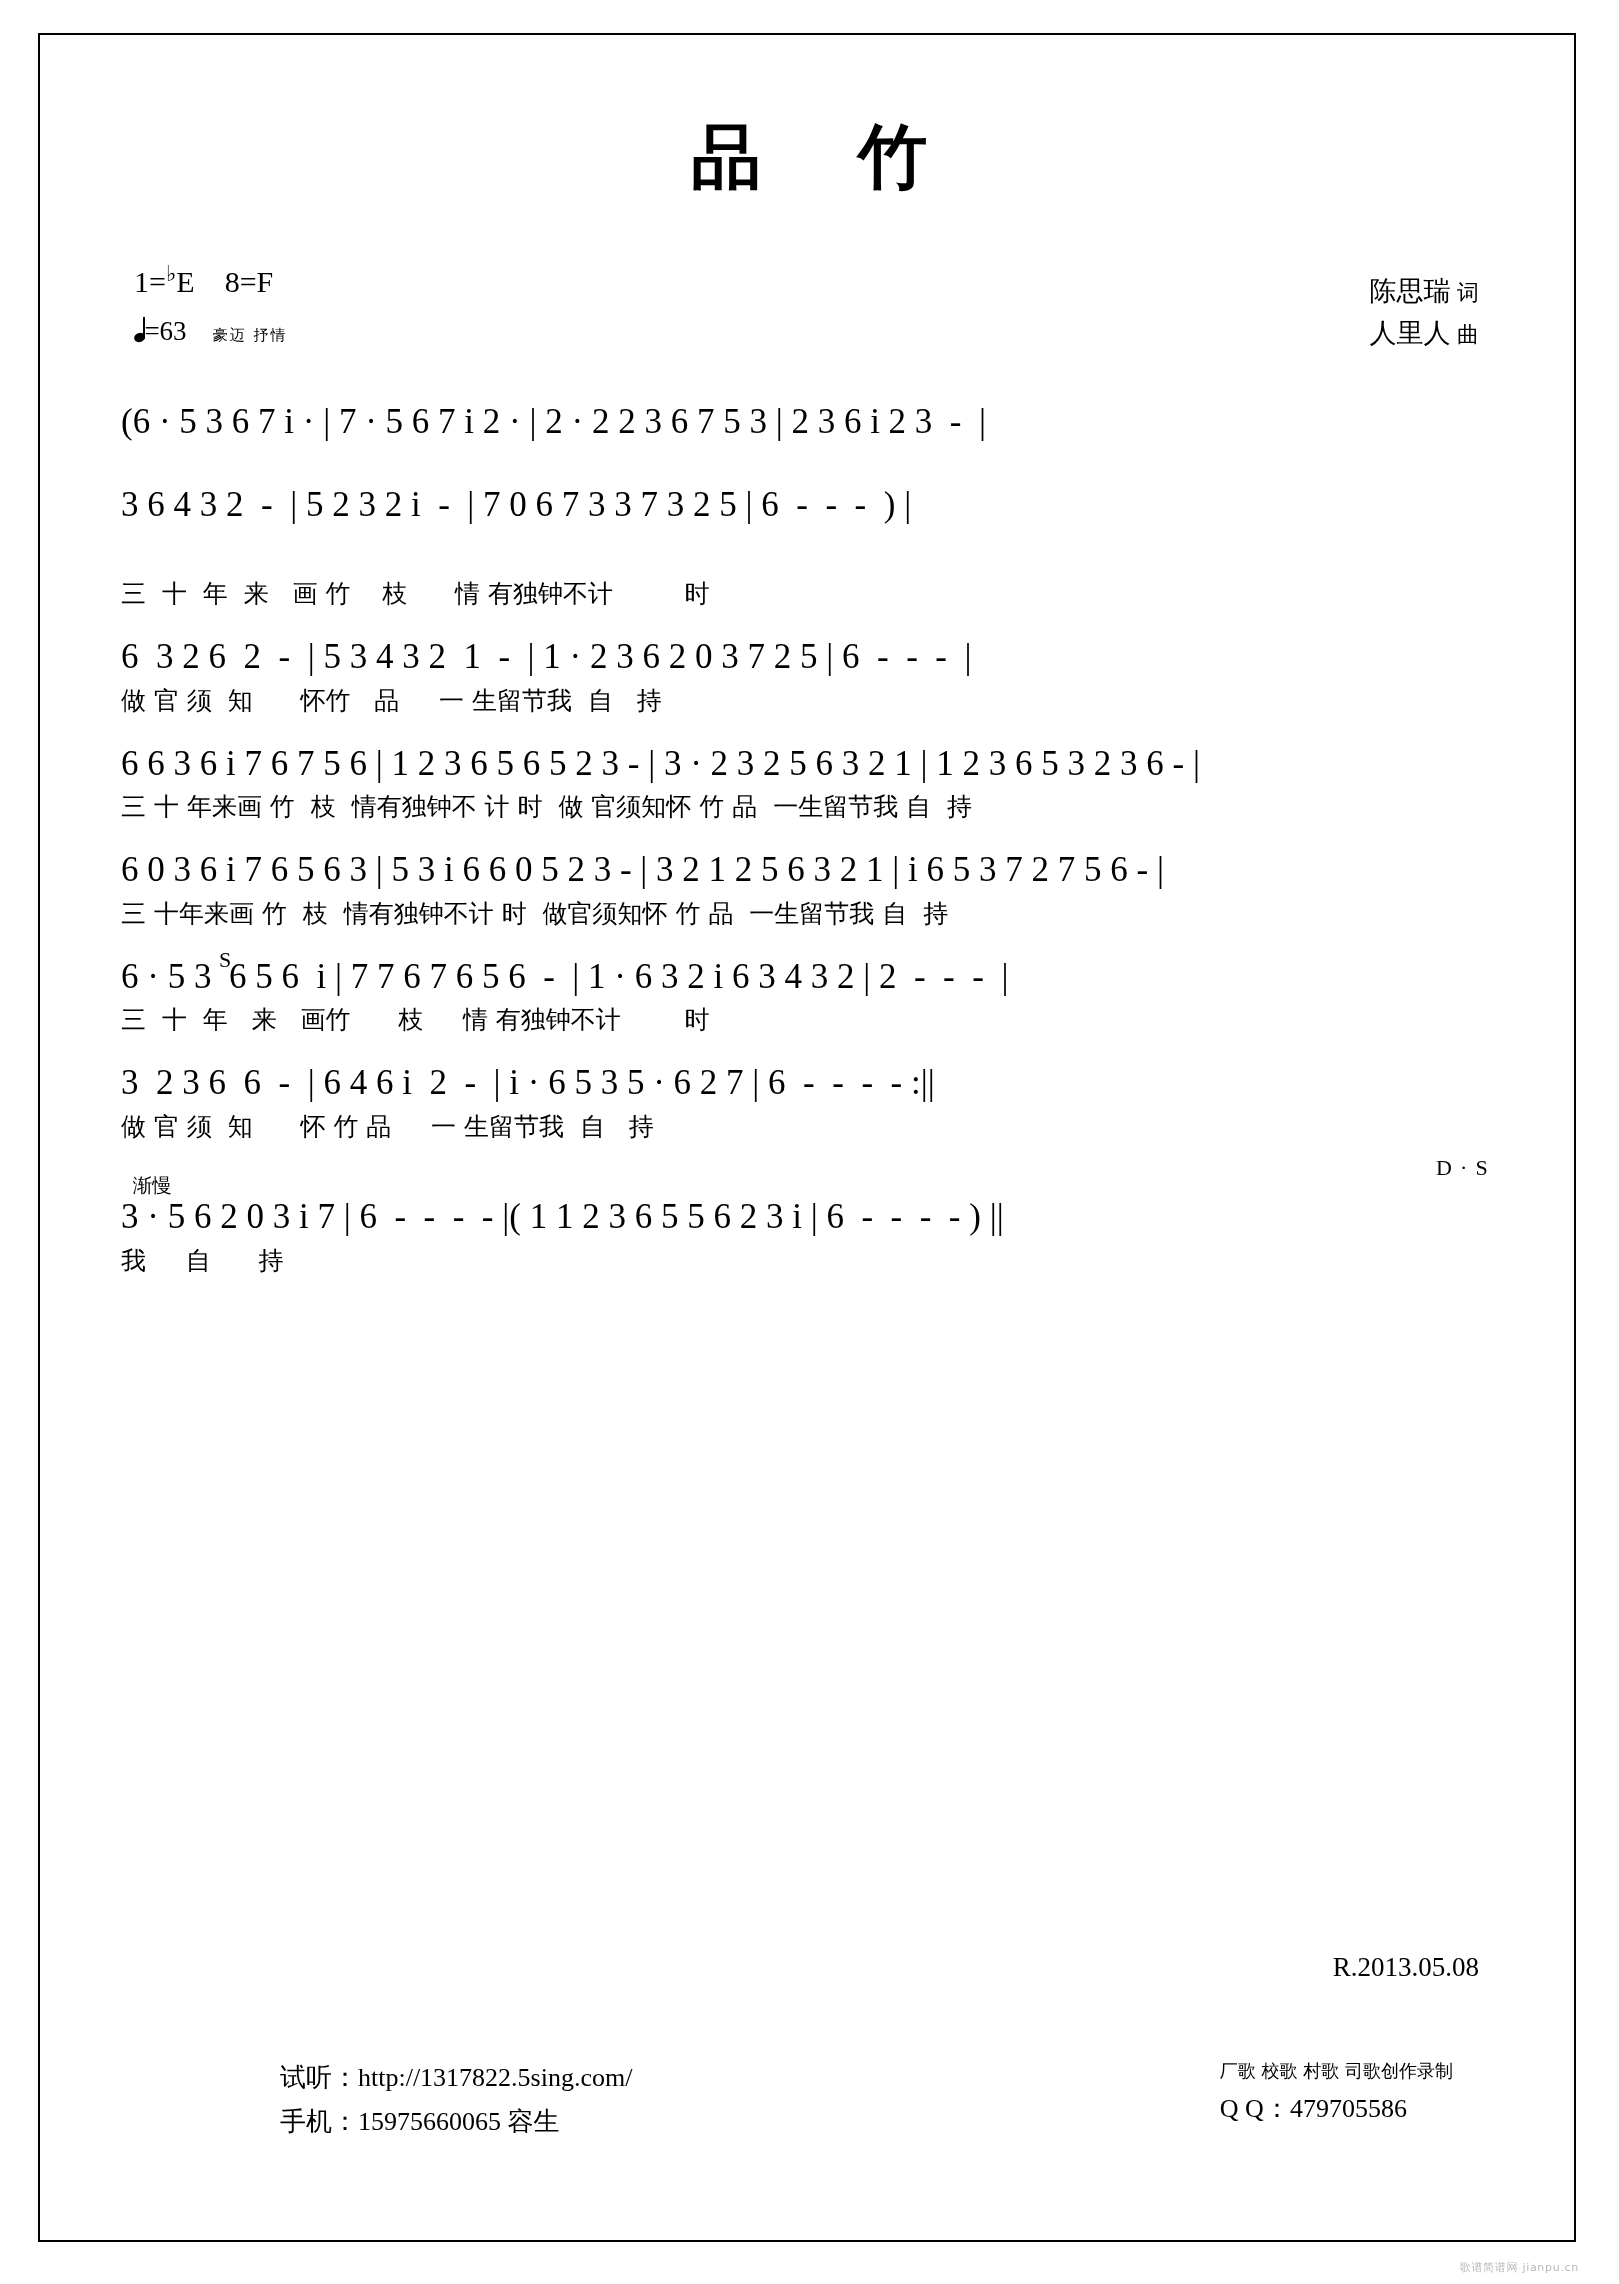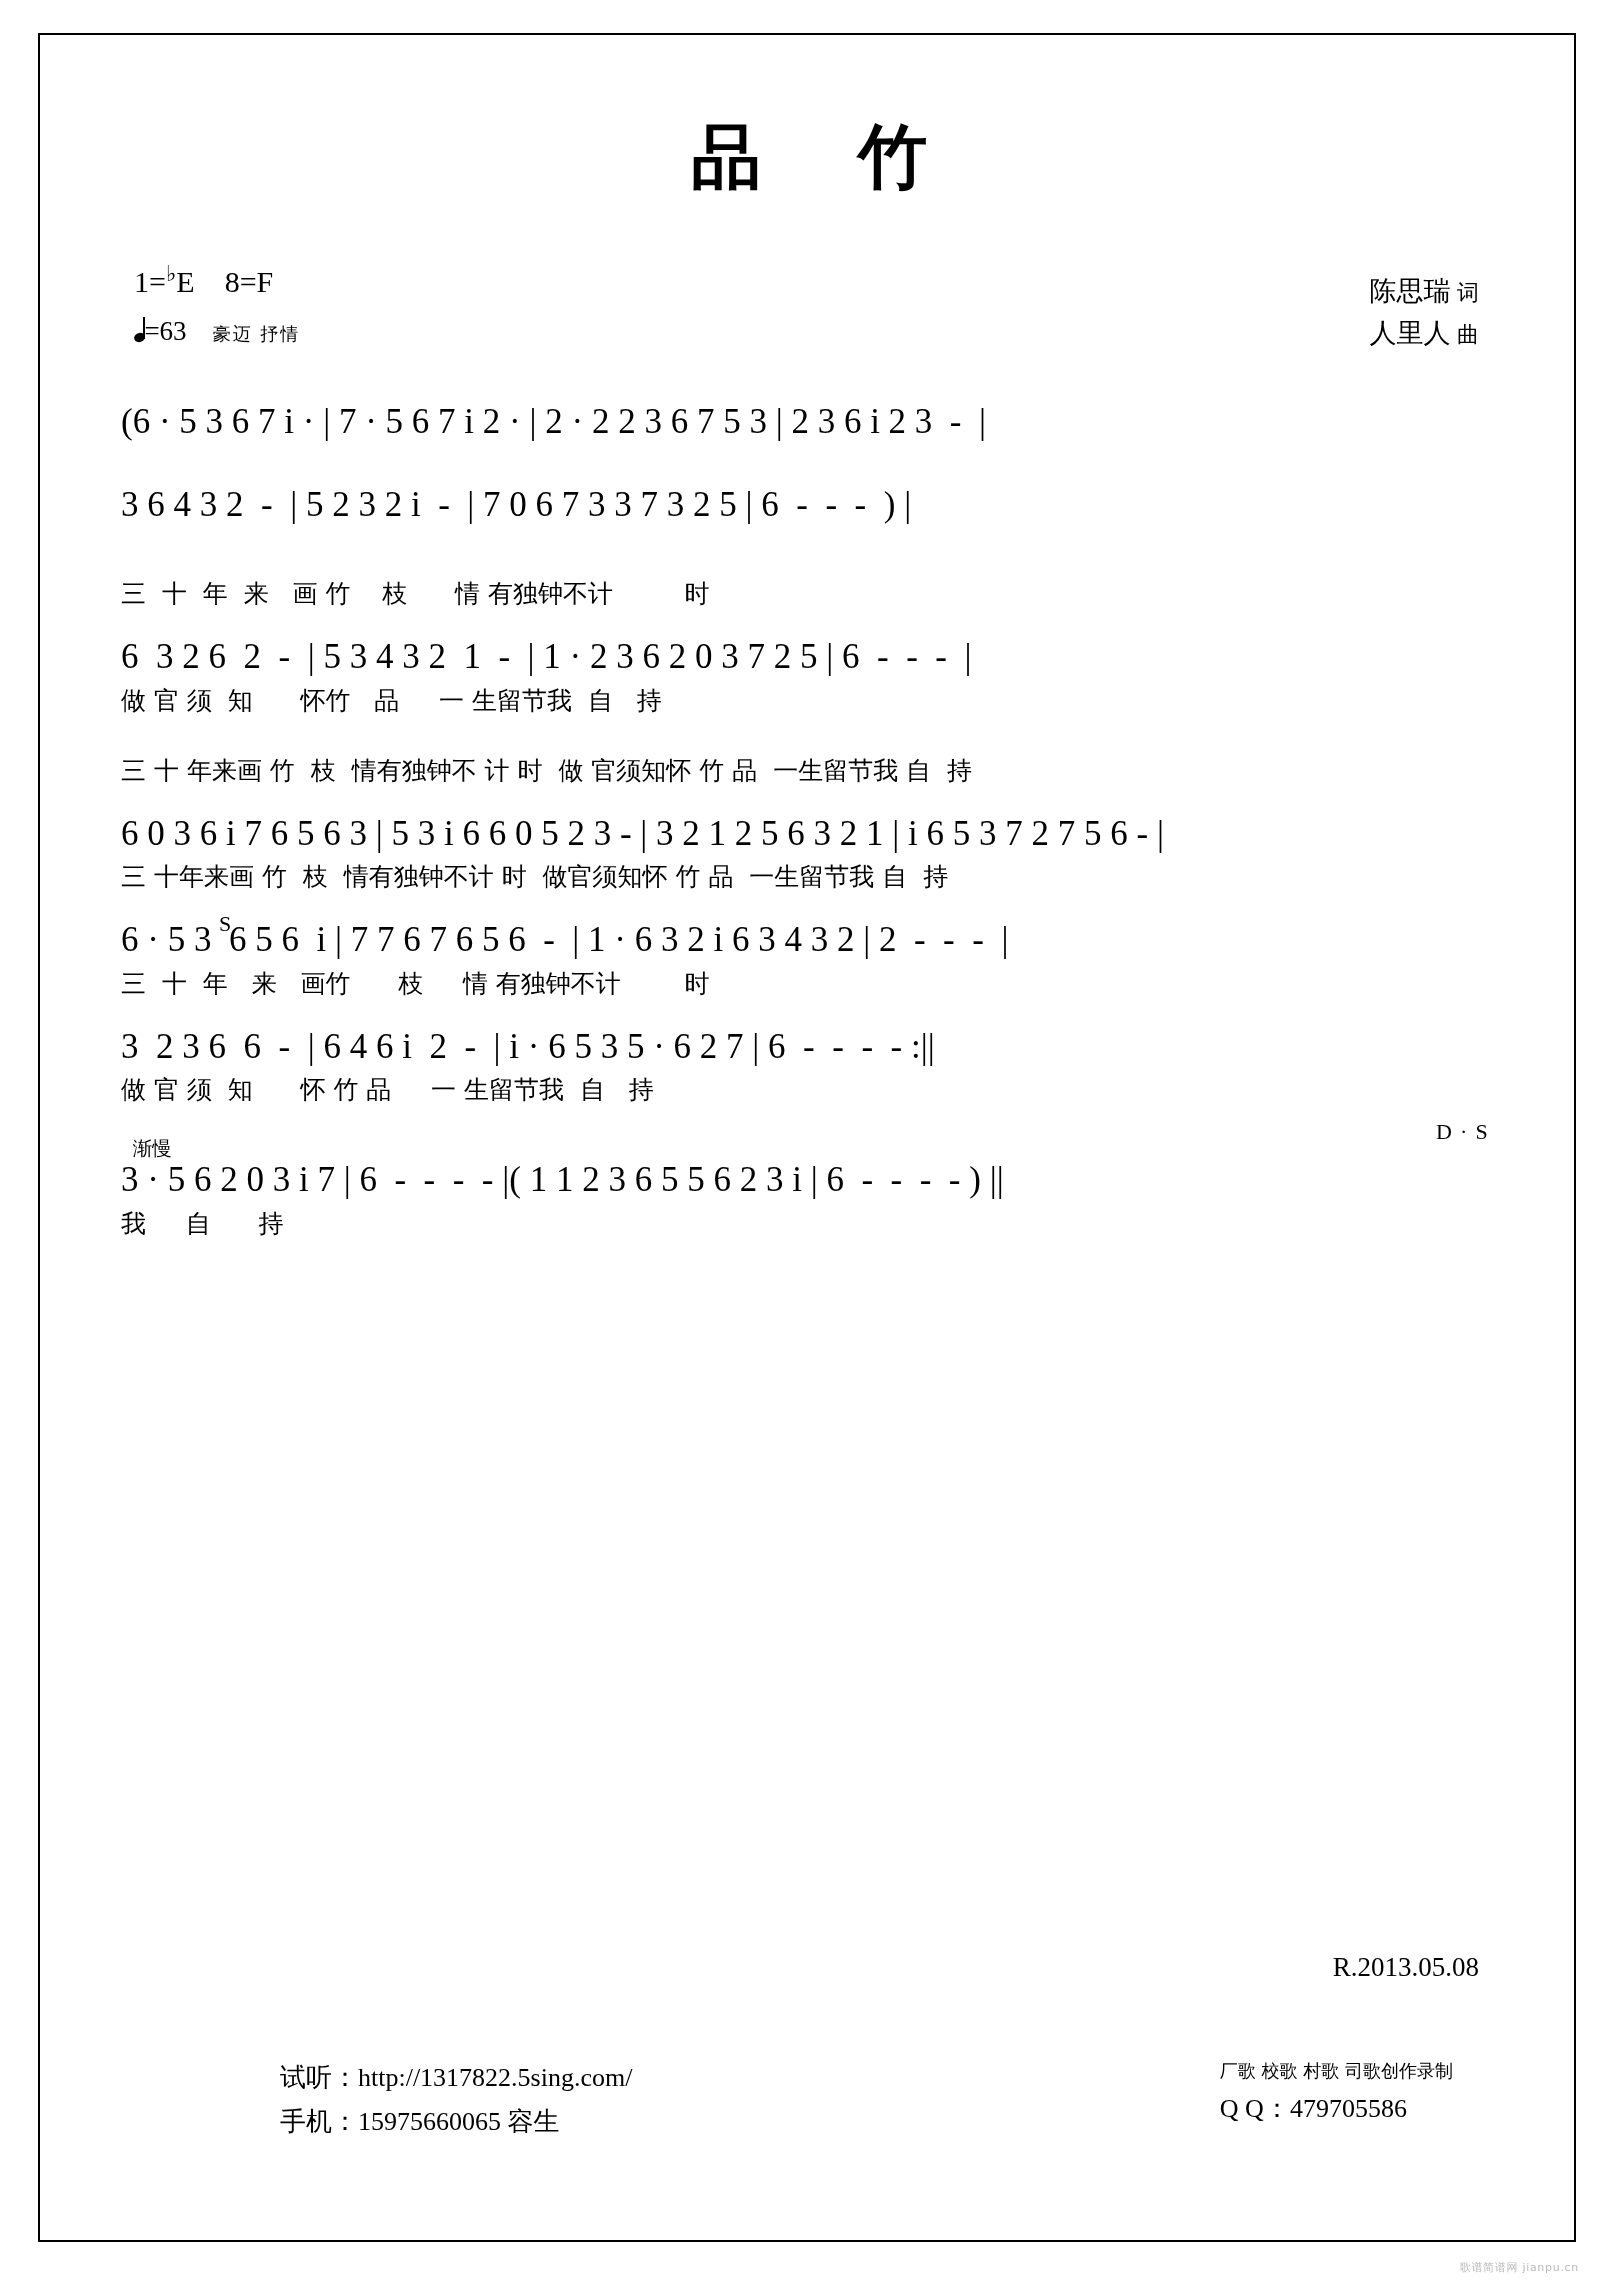--- a/index.html
+++ b/index.html
@@ -81,21 +81,21 @@
     position: absolute;
     left: 9px;
     bottom: 5.2px;
     width: 2px;
     height: 22px;
     background: #000;
   }
   .key-line2 .mood {
     margin-left: 26px;
     font-family: "DejaVu Sans", sans-serif;
-    font-size: 18px;
+    font-size: 15px;
     letter-spacing: 2px;
   }
   .credits {
     position: absolute;
     right: 140px;
     top: 270px;
     text-align: left;
     font-family: "DejaVu Sans", sans-serif;
     font-size: 27px;
     line-height: 1.55;
@@ -223,20 +223,21 @@
     </div>
     <div class="spacer-md"></div>
 
     <div class="sysrow">
       <div class="notes">6  3 2 6  2  -  | 5 3 4 3 2  1  -  | 1 · 2 3 6 2 0 3 7 2 5 | 6  -  -  -  |</div>
       <div class="lyrics">做 官 须  知      怀竹   品     一 生留节我  自   持</div>
     </div>
     <div class="spacer-md"></div>
 
     <div class="sysrow">
+      <div class="notes">6 6 3 6 i 7 6 7 5 6 | 1 2 3 6 5 6 5 2 3 - | 3 · 2 3 2 5 6 3 2 1 | 1 2 3 6 5 3 2 3 6 - |</div>
       <div class="lyrics">三 十 年来画 竹  枝  情有独钟不 计 时  做 官须知怀 竹 品  一生留节我 自  持</div>
     </div>
     <div class="spacer-md"></div>
 
     <div class="sysrow">
       <div class="notes">6 0 3 6 i 7 6 5 6 3 | 5 3 i 6 6 0 5 2 3 - | 3 2 1 2 5 6 3 2 1 | i 6 5 3 7 2 7 5 6 - |</div>
       <div class="lyrics">三 十年来画 竹  枝  情有独钟不计 时  做官须知怀 竹 品  一生留节我 自  持</div>
     </div>
     <div class="spacer-md"></div>
 

